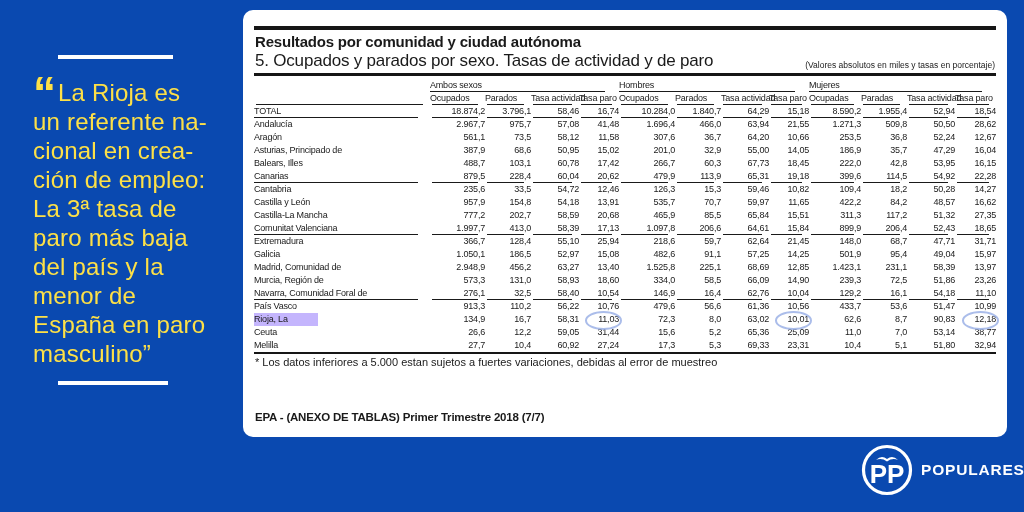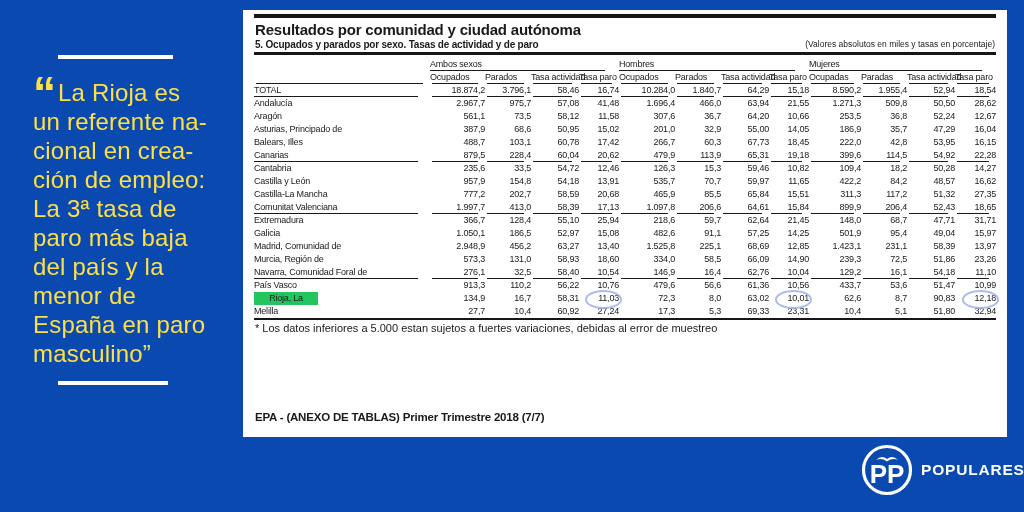--- a/index.html
+++ b/index.html
@@ -11,46 +11,46 @@
   #rule-top    { left:58px; top:55px;  width:115px; height:4px; }
   #rule-bottom { left:58px; top:381px; width:110px; height:4px; }
   .quote { position:absolute; left:33px; top:78px; width:208px;
            color:#fde047; font-size:24px; line-height:29px; font-weight:400;
            white-space:pre-line; letter-spacing:0.2px; }
   .qmark { font-size:46px; font-weight:700; line-height:0; vertical-align:-8px;
            letter-spacing:-4px; margin-right:6px; }
 
   
   .panel { position:absolute; left:243px; top:10px; width:764px; height:427px;
-           background:#ffffff; box-sizing:border-box; padding:4px 11px;
-           color:#1a1a1a; }
+           background:#ffffff; box-sizing:border-box; padding:16px 11px;
+           color:#1a1a1a;border-radius:10px; }
   .rule-thick { height:4px; background:#161616; }
   .doc-title { font-size:15px; font-weight:700; margin:3px 0 1px 1px; letter-spacing:-0.2px; }
   .sub-row { display:flex; justify-content:space-between; align-items:flex-end;
              border-bottom:3px solid #161616; padding:0 1px 2px 1px; }
-  .doc-subtitle { font-size:10px; font-weight:700; letter-spacing:-0.2px; }
+  .doc-subtitle { font-size:17px; font-weight:400; letter-spacing:-0.2px; }
   .doc-note { font-size:8.5px; padding-bottom:1px; }
 
   
   table.stats { border-collapse:collapse; table-layout:fixed; width:742px; margin-top:3px; }
   table.stats th, table.stats td { padding:0; font-weight:400; font-size:9px;
         line-height:13px; letter-spacing:-0.2px; white-space:nowrap; overflow:visible; }
   th.grp { text-align:left; font-size:9.5px; padding-left:1px; }
   th.sub { text-align:left; vertical-align:top; font-size:8.5px; line-height:9.5px;
            padding-top:2px; padding-bottom:2px; white-space:normal; }
   td.name { text-align:left; }
   td.num, th.sub { }
   td.num { text-align:right; padding-right:7px; }
   
   .rl { background-image:linear-gradient(#1a1a1a,#1a1a1a); background-repeat:no-repeat;
         background-size:calc(100% - 9px) 1px; background-position:2px bottom; }
   td.name.rl { background-size:calc(100% - 12px) 1px; background-position:0 bottom; }
   .grp-rl { background-image:linear-gradient(#1a1a1a,#1a1a1a); background-repeat:no-repeat;
             background-size:calc(100% - 14px) 1px; background-position:0 bottom; }
-  .hl { display:inline-block; min-width:64px; background:#22c55e;text-align:center; }
+  .hl { display:inline-block; min-width:64px; background:#c4b5fd; }
   td.circ { position:relative; }
   td.circ::after { content:""; position:absolute; right:-3px; top:-2px;
         width:33px; height:15px; border:2.5px solid #9cb2e6; border-radius:50%;
         opacity:0.85; pointer-events:none; }
   .rule-bottom-table { height:2px; background:#161616; width:742px; }
   .footnote { font-size:11px; margin:2px 0 0 1px; letter-spacing:0; }
   .doc-footer { position:absolute; left:12px; bottom:14px; font-size:11.5px; font-weight:700;
                 letter-spacing:-0.2px; }
 
   
@@ -372,20 +372,35 @@
           <td class="num">72,3</td>
           <td class="num">8,0</td>
           <td class="num">63,02</td>
           <td class="num circ">10,01</td>
           <td class="num">62,6</td>
           <td class="num">8,7</td>
           <td class="num">90,83</td>
           <td class="num circ">12,18</td>
         </tr>
         <tr>
+          <td class="name">Ceuta</td>
+          <td class="num">26,6</td>
+          <td class="num">12,2</td>
+          <td class="num">59,05</td>
+          <td class="num">31,44</td>
+          <td class="num">15,6</td>
+          <td class="num">5,2</td>
+          <td class="num">65,36</td>
+          <td class="num">25,09</td>
+          <td class="num">11,0</td>
+          <td class="num">7,0</td>
+          <td class="num">53,14</td>
+          <td class="num">38,77</td>
+        </tr>
+        <tr>
           <td class="name">Melilla</td>
           <td class="num">27,7</td>
           <td class="num">10,4</td>
           <td class="num">60,92</td>
           <td class="num">27,24</td>
           <td class="num">17,3</td>
           <td class="num">5,3</td>
           <td class="num">69,33</td>
           <td class="num">23,31</td>
           <td class="num">10,4</td>

